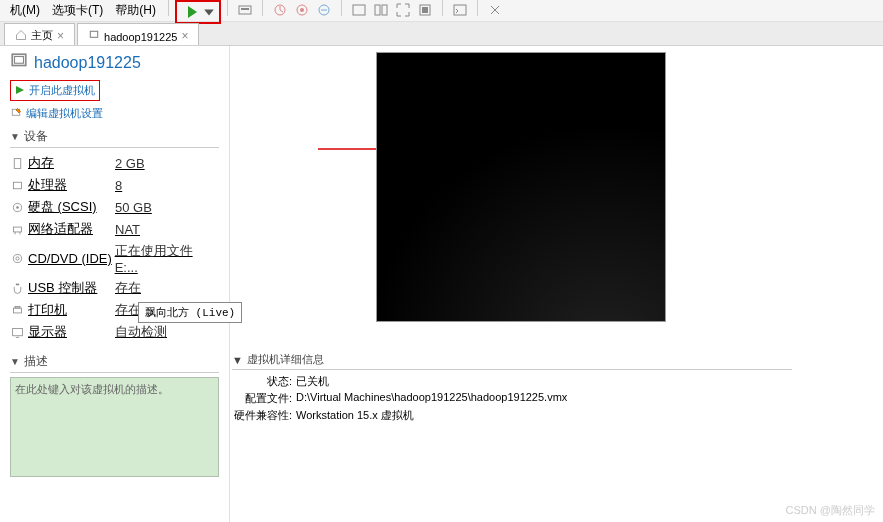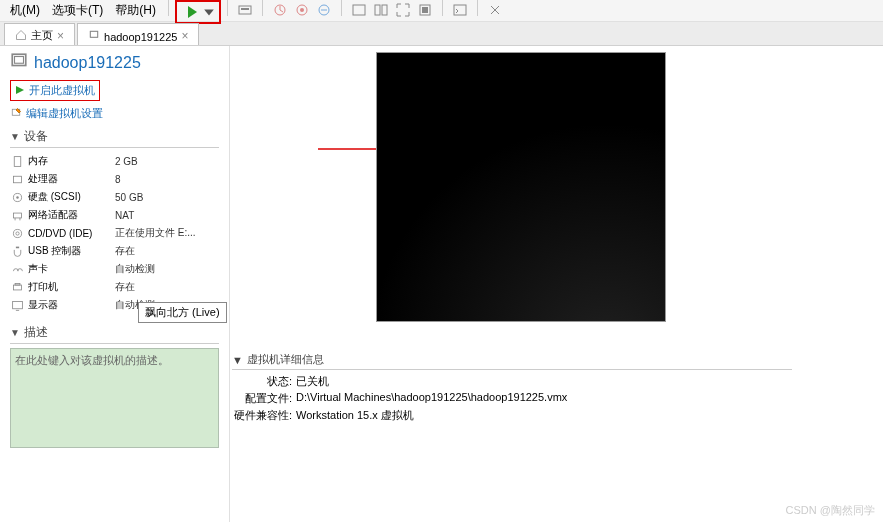--- a/index.html
+++ b/index.html
@@ -20,29 +20,29 @@
     .left-pane { width: 230px; padding: 6px 10px; border-right: 1px solid #e0e0e0; overflow: hidden; }
     .right-pane { flex: 1; padding: 8px 12px; position: relative; }
     
     .vm-title { color: #1a6db8; font-size: 16px; display: flex; align-items: center; gap: 6px; margin-bottom: 6px; }
     .vm-actions { border: 1px solid #d00; padding: 1px 4px; display: inline-block; margin-bottom: 4px; }
     .action-link { color: #1a6db8; font-size: 11px; display: flex; align-items: center; gap: 4px; padding: 1px 0; }
     .edit-link { color: #1a6db8; font-size: 11px; display: flex; align-items: center; gap: 4px; padding: 1px 0; margin-bottom: 6px; }
     
     .section-head { color: #444; font-size: 12px; border-bottom: 1px solid #ccc; padding-bottom: 2px; margin-bottom: 4px; display: flex; align-items: center; gap: 4px; }
     .section-head .tri { color: #555; font-size: 10px; }
-    .device-list { font-size: 10px; }
+    .device-list { font-size: 13px; text-decoration: underline; }
     .device-row { display: flex; padding: 2px 0; align-items: center; }
     .device-label { width: 105px; display: flex; align-items: center; gap: 4px; }
-    .device-value { color: #333; text-align: center; }
+    .device-value { color: #333; }
     .dev-ico { width: 14px; height: 14px; display: inline-flex; align-items: center; justify-content: center; }
     
     .desc-box { background: #d4ead1; border: 1px solid #b0c0b0; height: 100px; padding: 4px; font-size: 11px; color: #666; margin-top: 4px; }
     
-    .tooltip { position: absolute; background: #fff; border: 1px solid #888; padding: 2px 6px; font-size: 11px; left: 138px; top: 302px; z-index: 10; }
+    .tooltip { position: absolute; background: #fff; border: 1px solid #888; padding: 2px 6px; font-size: 11px; left: 138px; top: 302px; z-index: 10; font-family: Liberation Mono, monospace; }
     
     .screen-preview { width: 290px; height: 270px; background: #000; position: absolute; left: 146px; top: 6px; border: 1px solid #999; overflow: hidden; }
     .screen-preview::after { content: ""; position: absolute; width: 400px; height: 300px; background: radial-gradient(ellipse at 70% 90%, rgba(80,80,80,0.4), transparent 60%); left: -50px; top: 30px; border-radius: 50%; }
     
     .annotation { position: absolute; color: #d00; font-size: 18px; left: 175px; top: 84px; font-weight: normal; }
     .arrow { position: absolute; top: 97px; left: 88px; }
     
     .details { position: absolute; left: 2px; top: 306px; font-size: 11px; }
     .details-head { color: #444; border-bottom: 1px solid #ccc; padding-bottom: 2px; margin-bottom: 3px; display: flex; align-items: center; gap: 4px; width: 560px;}
     .details-row { display: flex; padding: 1px 0; }
@@ -246,31 +246,20 @@
           <span class="device-label">
             <span class="dev-ico">
               <svg width="13" height="13" viewBox="0 0 16 16">
                 <path d="M4 6v4a4 4 0 008 0V6" fill="none" stroke="#888"></path>
                 <rect x="6" y="2" width="4" height="2" fill="#888"></rect>
               </svg>
             </span>
             <span>USB 控制器</span>
           </span>
           <span class="device-value">存在</span>
-        </div>
-        <div class="device-row">
-          <span class="device-label">
-            <span class="dev-ico">
-              <svg width="13" height="13" viewBox="0 0 16 16">
-                <path d="M3 10a3 3 0 016 0M8 10a3 3 0 016 0" fill="none" stroke="#888"></path>
-              </svg>
-            </span>
-            <span>声卡</span>
-          </span>
-          <span class="device-value">自动检测</span>
         </div>
         <div class="device-row">
           <span class="device-label">
             <span class="dev-ico">
               <svg width="13" height="13" viewBox="0 0 16 16">
                 <rect x="3" y="5" width="10" height="6" fill="none" stroke="#888"></rect>
                 <rect x="5" y="3" width="6" height="2" fill="none" stroke="#888"></rect>
               </svg>
             </span>
             <span>打印机</span>

